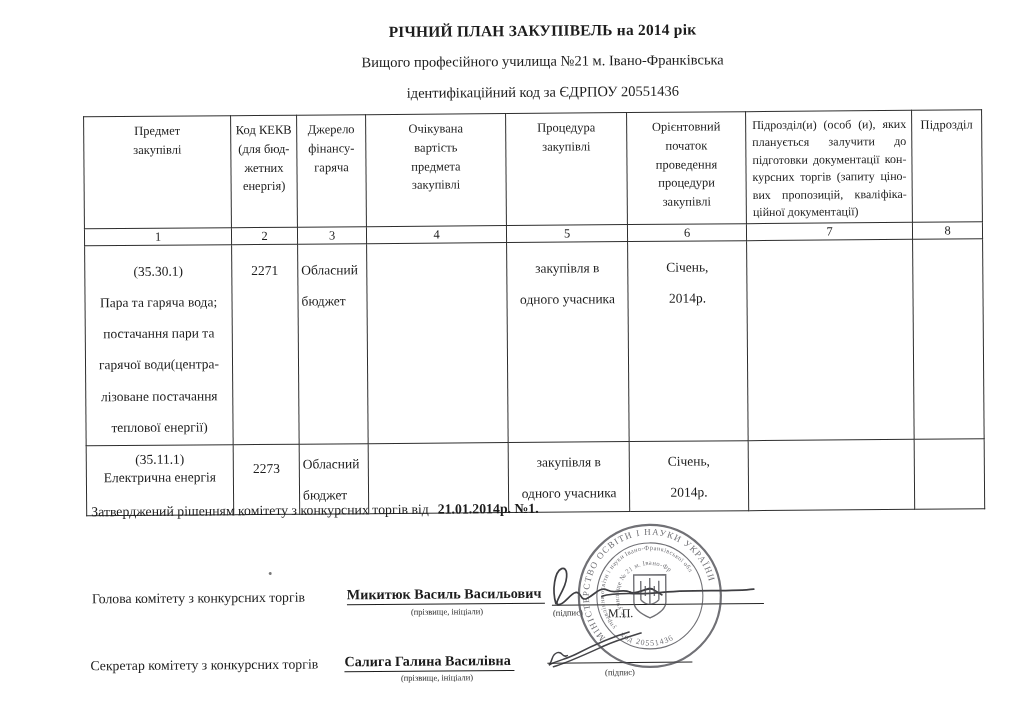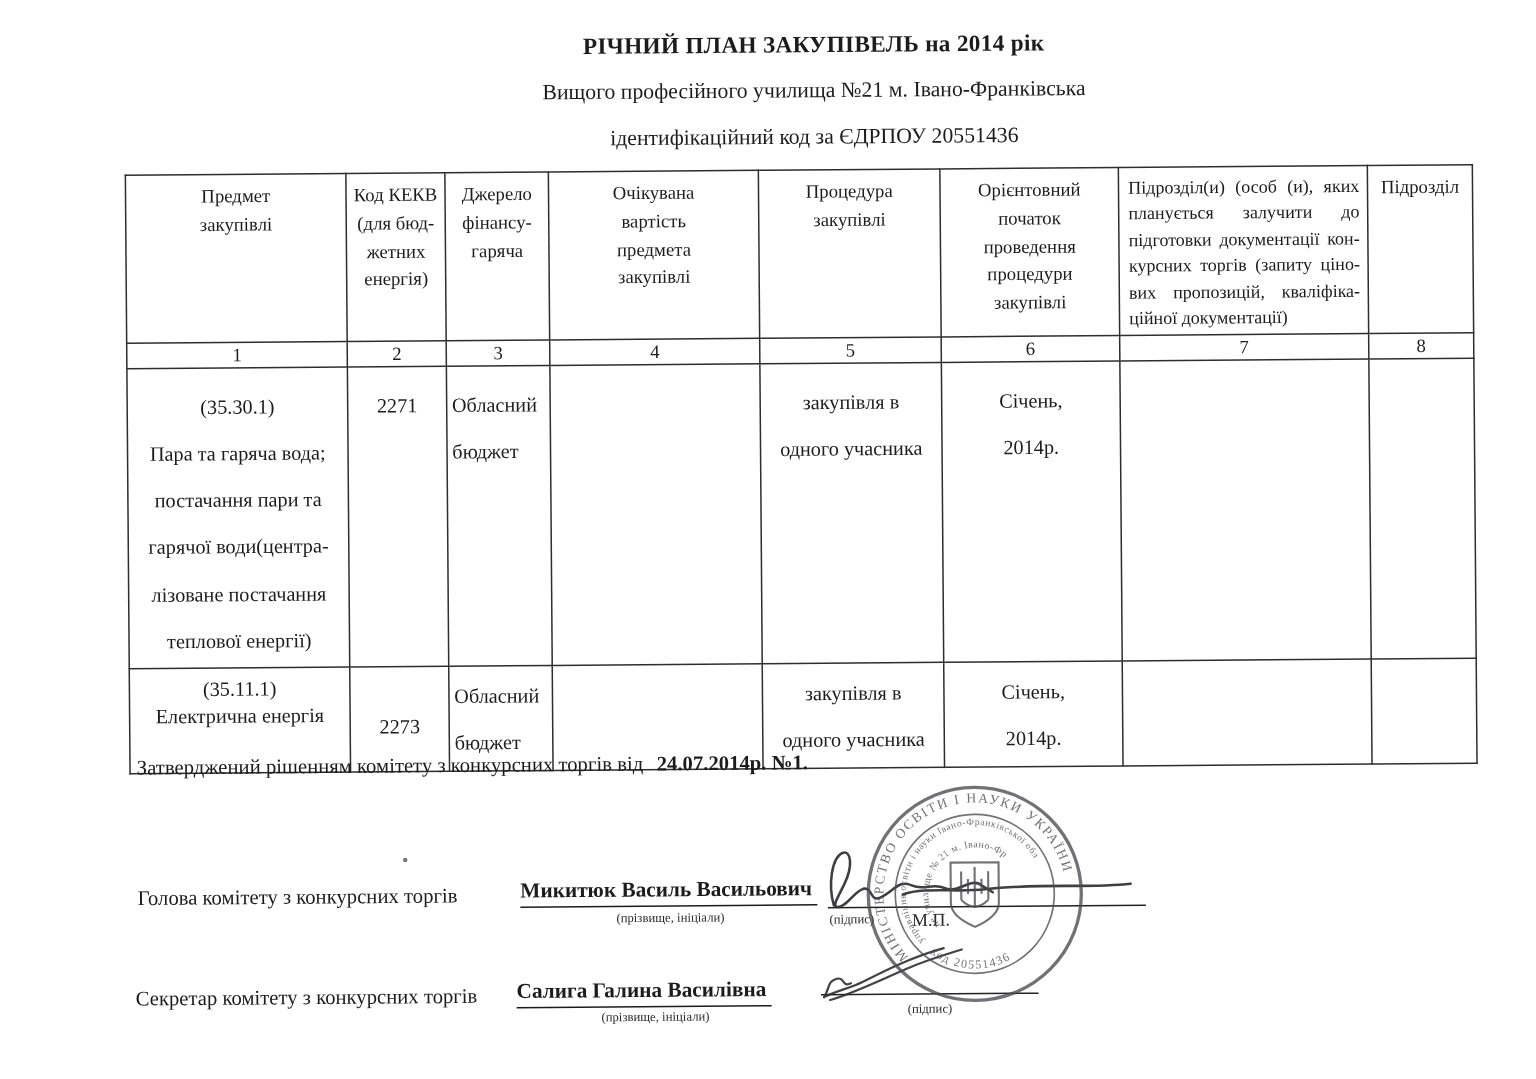--- a/index.html
+++ b/index.html
@@ -34,21 +34,21 @@
     white-space:normal;text-align:justify;font-size:12px;line-height:1.45;
     padding:5px 5px 2px 6px;
   }
   tr.nums{height:17px;}
   tr.nums td{padding:0;font-size:12.5px;line-height:16px;vertical-align:middle;}
   tr.body td{font-size:13.5px;white-space:pre-line;line-height:2.3;padding-top:10px;}
   tr.row1{height:192px;}
   tr.row2{height:70px;}
   tr.body td.src{text-align:left;padding-left:3px;}
   tr.row2 td.subject{line-height:1.35;padding-top:5px;}
-  tr.row2 td.kekv{padding-top:24px;}
+  tr.row2 td.kekv{padding-top:8px;}
   tr.row2 td{padding-top:4px;}
   
   .approval{position:absolute;left:90px;top:501px;font-size:13.8px;}
   .approval .bold{font-weight:bold;margin-left:9px;}
   .speck{position:absolute;left:267px;top:570px;width:3px;height:3px;background:#777;border-radius:50%;}
   
   .sig-role{position:absolute;font-size:13.8px;}
   .sig-name{
     position:absolute;font-size:14.2px;font-weight:bold;
     border-bottom:1.6px solid #1c1c1c;padding:0 3px 1px 0;
@@ -147,21 +147,21 @@
 одного учасника</td>
       <td>Січень,
 2014р.</td>
       <td></td>
       <td></td>
     </tr>
   </tbody>
     </table>
 
   <div class="approval">
-    <span>Затверджений рішенням комітету з конкурсних торгів від</span><span class="bold">24.07.2014р. №1.</span>
+    <span>Затверджений рішенням комітету з конкурсних торгів від</span><span class="bold">21.01.2014р. №1.</span>
   </div>
 
   <div class="speck"></div>
 
   <div class="sig-role" style="left:90px;top:588px;">Голова комітету з конкурсних торгів</div>
   <div class="sig-name" style="left:345px;top:585px;">Микитюк Василь Васильович</div>
   <div class="sig-caption" style="left:345px;top:606px;width:200px;">(прізвище, ініціали)</div>
   <div class="sig-line" style="left:550px;top:605px;width:212px;"></div>
   <div class="sig-sub" style="left:551px;top:608px;">(підпис)</div>
   <div class="mp" style="left:606px;top:607px;">М.П.</div>

